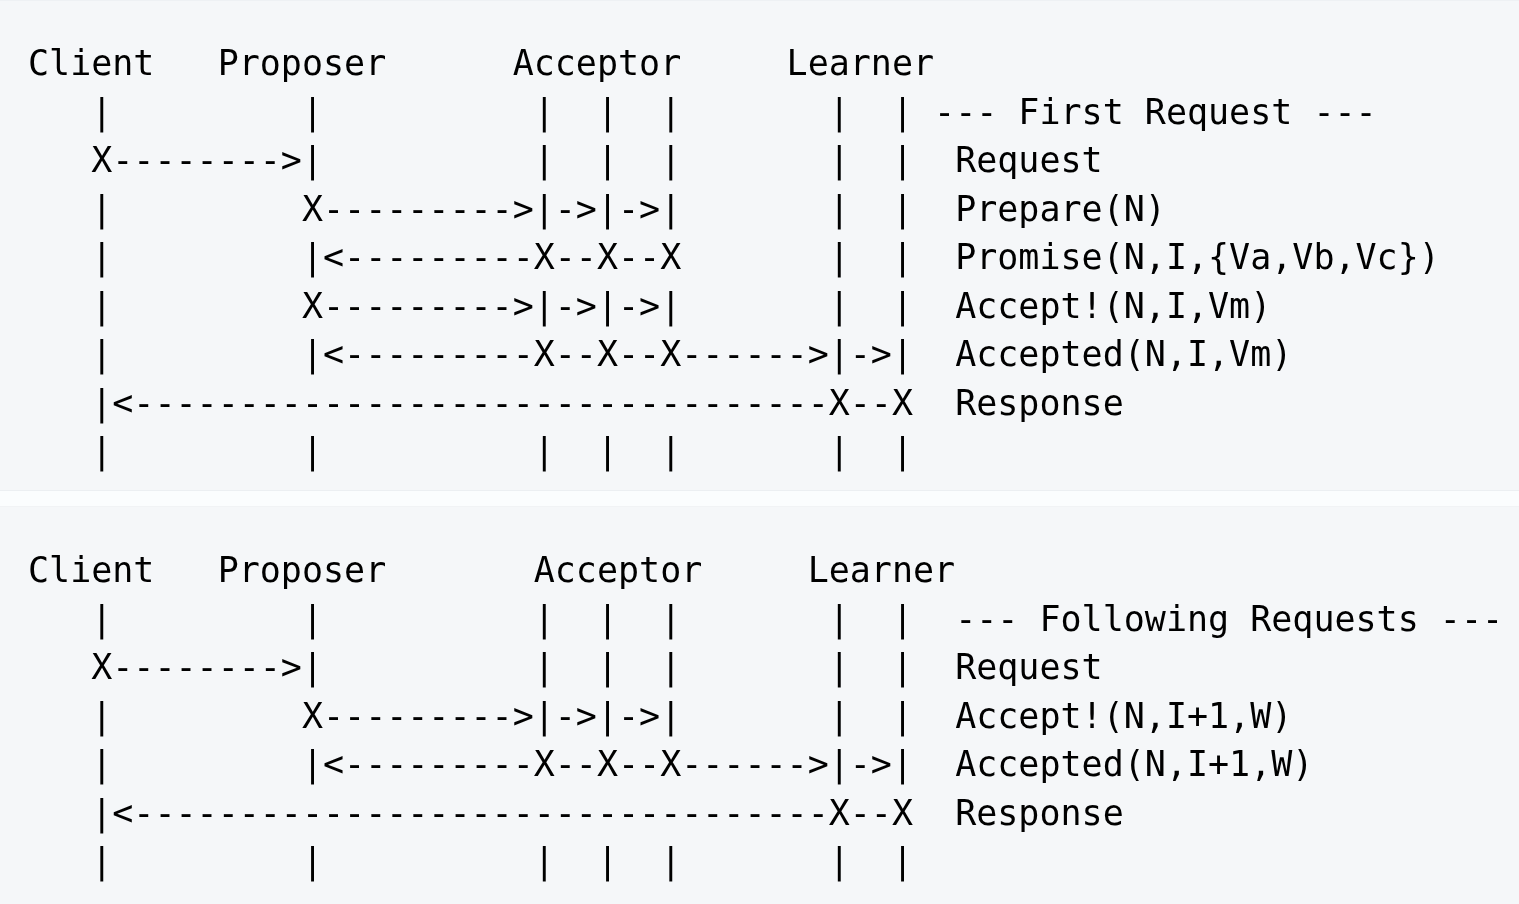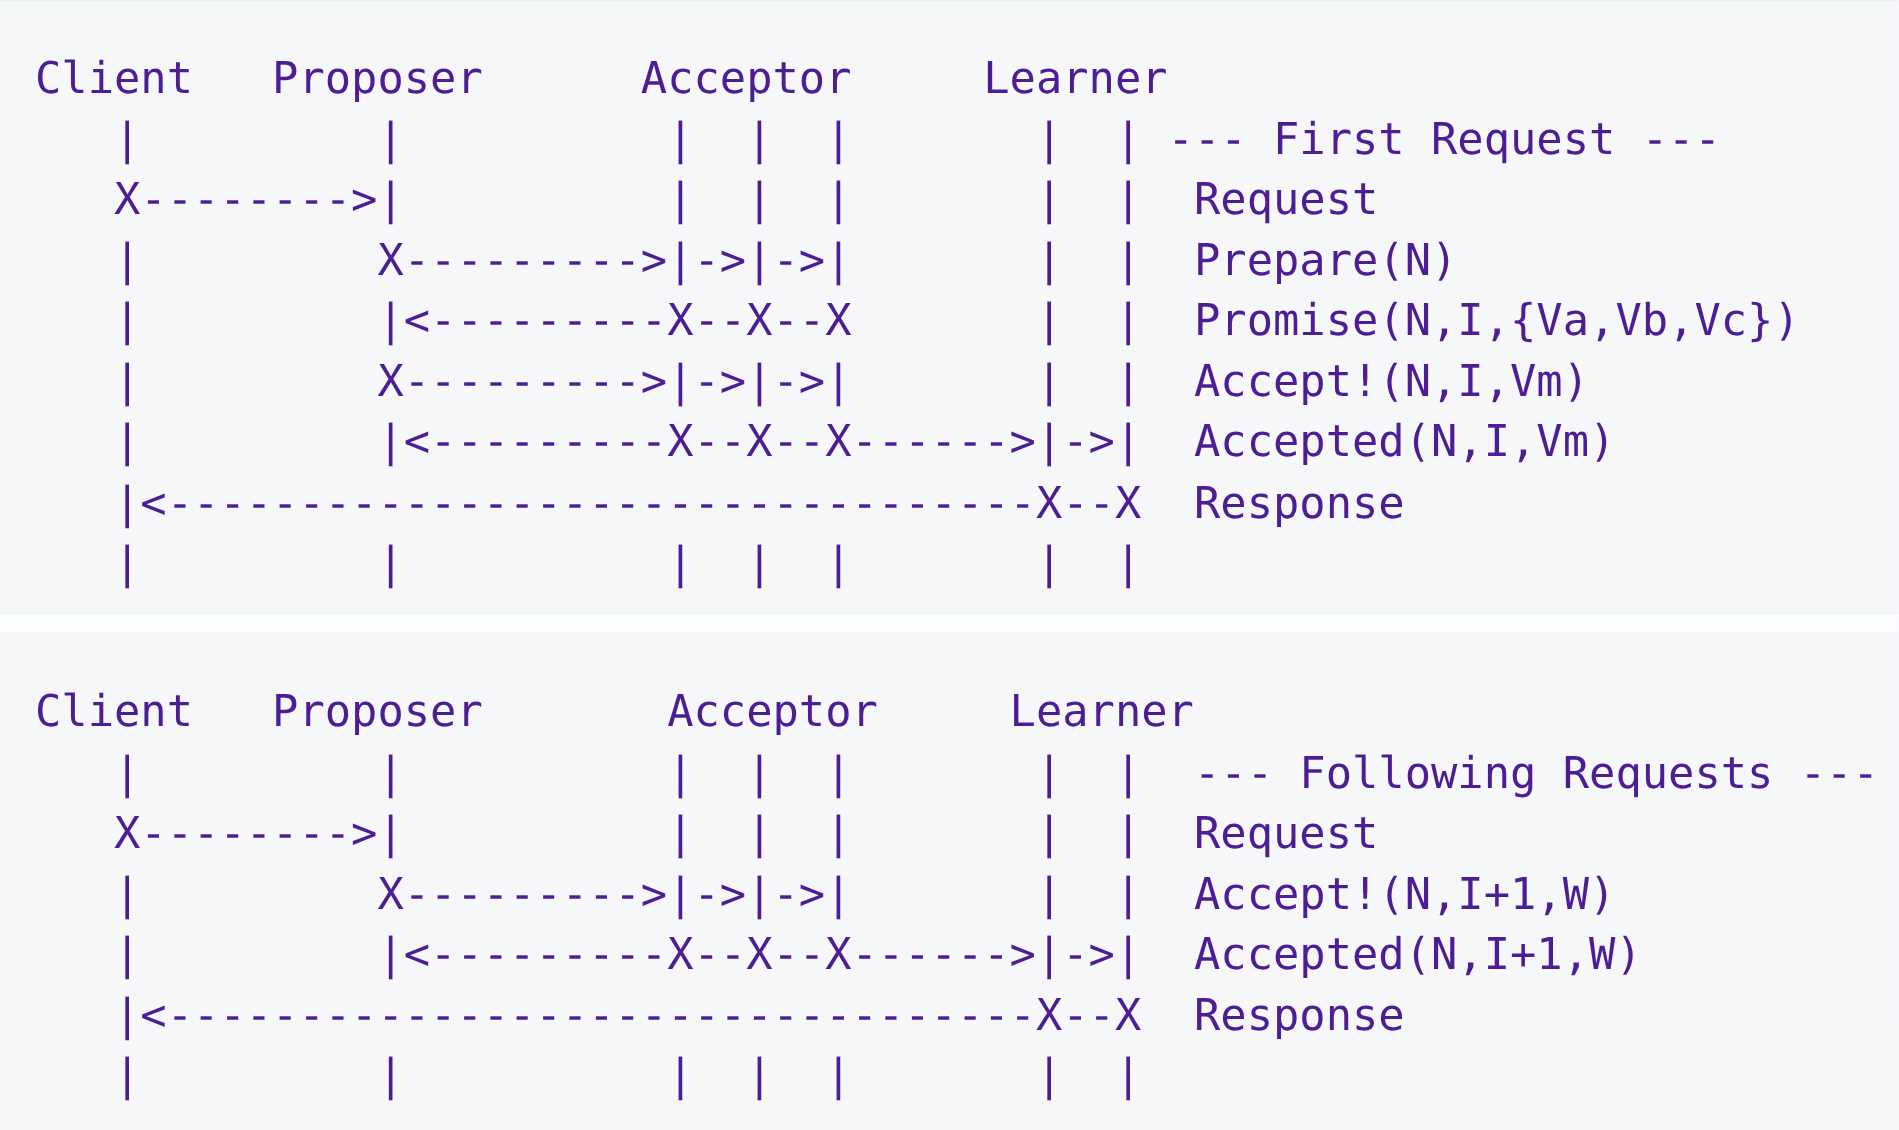--- a/index.html
+++ b/index.html
@@ -11,21 +11,21 @@
     font-family: "DejaVu Sans Mono", "Liberation Mono", monospace;
   }
   .page {
     width: 1519px;
     height: 904px;
     display: flex;
     flex-direction: column;
   }
   .code-block {
     background: #f5f7f9;
-    color: #4c1d95;
+    color: #000000;
     font-family: "DejaVu Sans Mono", "Liberation Mono", monospace;
     font-size: 35px;
     font-weight: 500;
     letter-spacing: 0;
     overflow: hidden;
   }
   .code-block.first {
     height: 490px;
     padding: 38px 0 0 28px;
     border-top: 1px solid #eef1f4;

